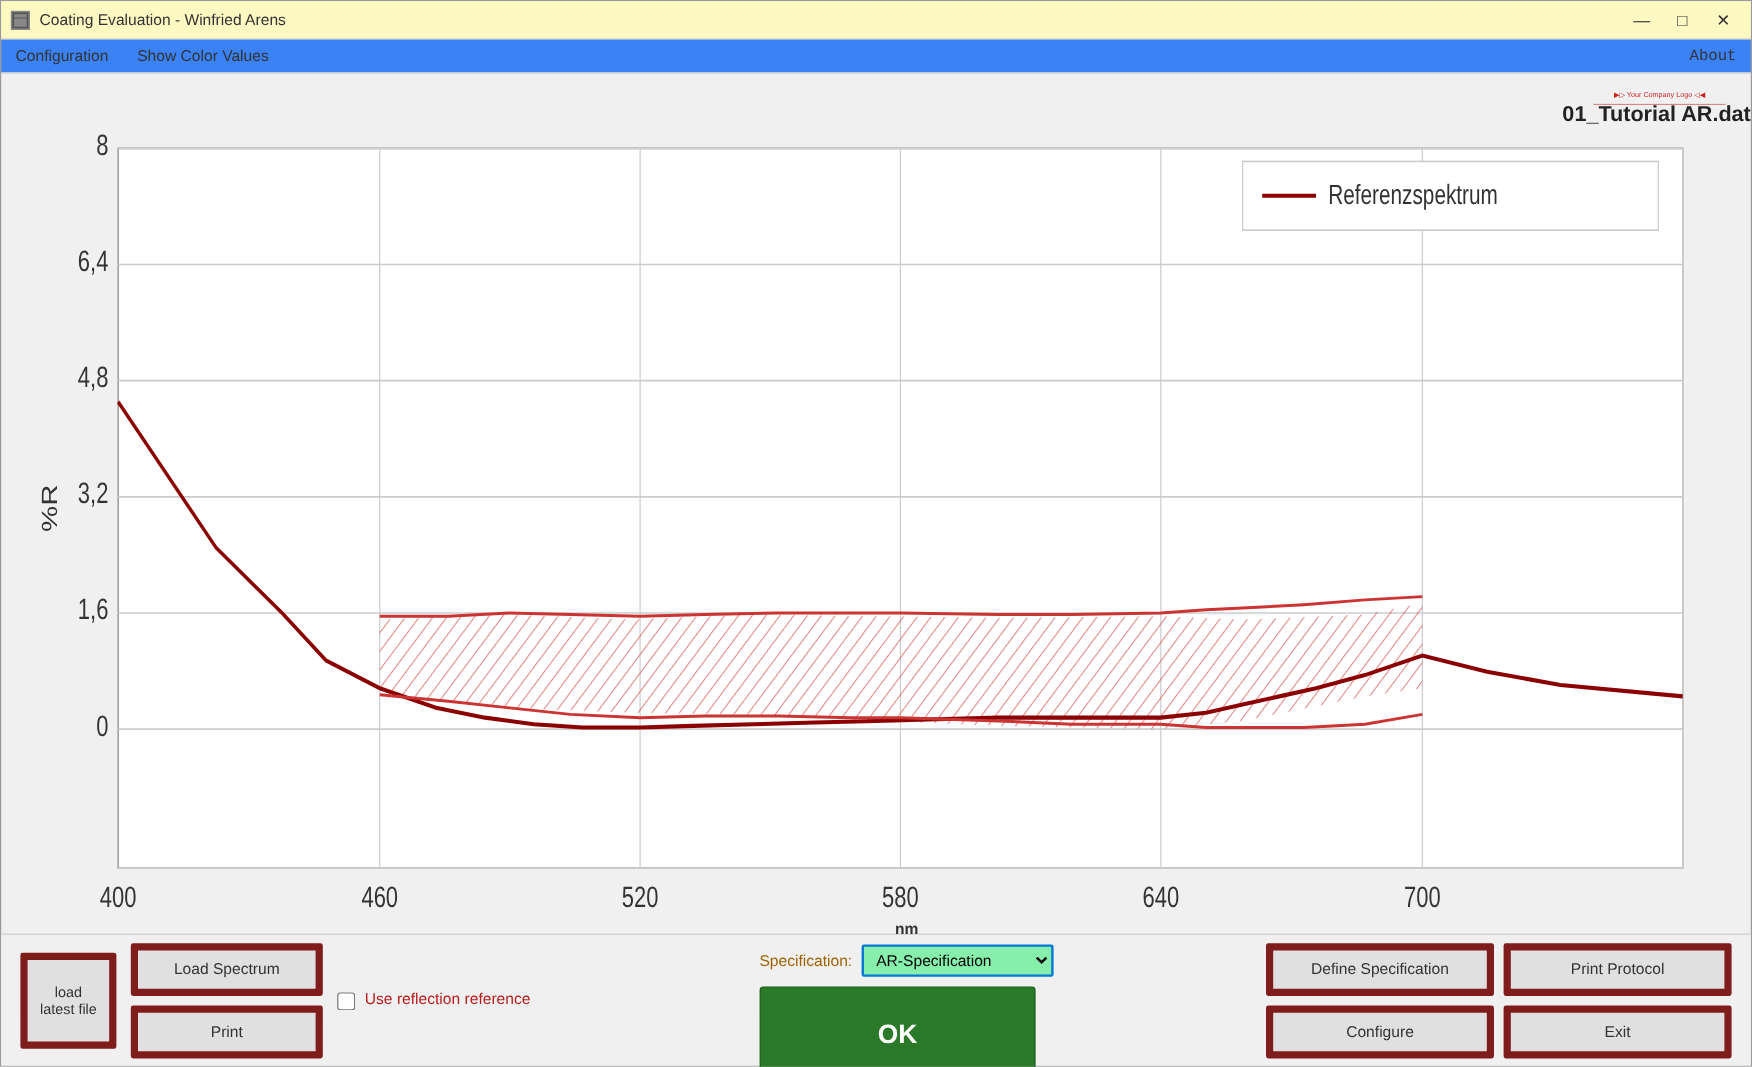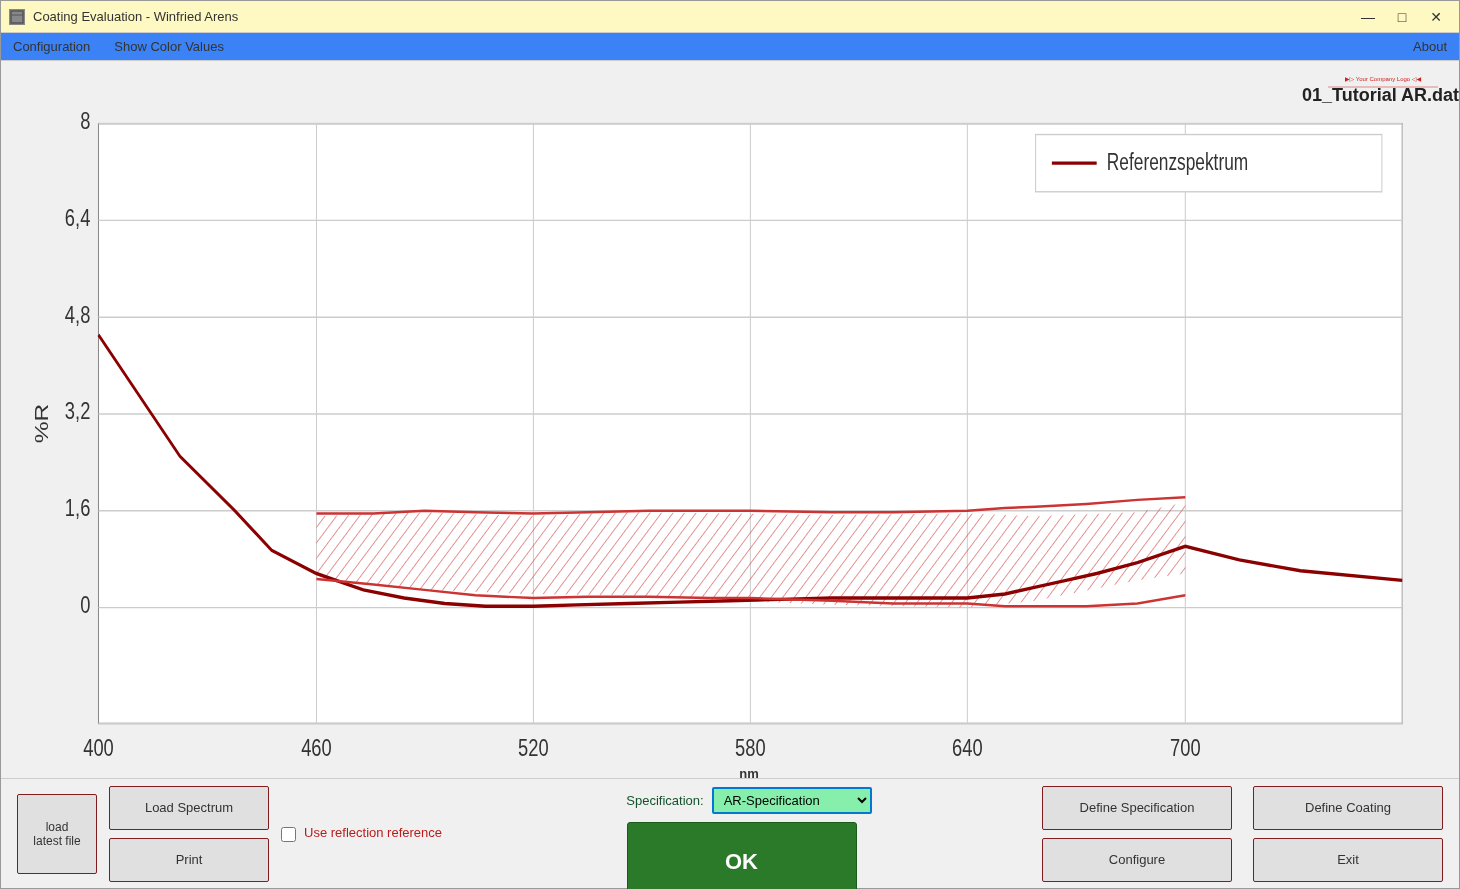--- a/index.html
+++ b/index.html
@@ -78,20 +78,21 @@
       padding: 4px 12px;
       cursor: pointer;
       color: #333;
       font-size: 13px;
     }
     .menu-bar-right {
       padding: 4px 12px;
       cursor: pointer;
       color: #333;
       font-size: 13px;
+      font-family: Liberation Mono, monospace;
     }
 
     .content-area {
       flex: 1;
       display: flex;
       flex-direction: column;
       padding: 0;
       position: relative;
     }
 
@@ -124,21 +125,21 @@
       border-top: 1px solid #ccc;
       padding: 10px 16px;
       display: flex;
       align-items: center;
       gap: 12px;
       height: 110px;
     }
 
     .btn {
       background: #e0e0e0;
-      border: 1px solid #7f1d1d;
+      border: 6px solid #7f1d1d;
       border-radius: 2px;
       cursor: pointer;
       font-size: 13px;
       color: #333;
       display: flex;
       align-items: center;
       justify-content: center;
       text-align: center;
     }
 
@@ -189,42 +190,42 @@
 
     .spec-area {
       display: flex;
       flex-direction: column;
       align-items: center;
       gap: 6px;
       margin-left: 15px;
     }
     .spec-label {
       font-size: 13px;
-      color: #14532d;
+      color: #a16207;
       text-align: center;
     }
     .spec-select {
       padding: 3px 6px;
       font-size: 13px;
       border: 2px solid #0078d4;
       background: #86efac;
       border-radius: 2px;
       cursor: pointer;
       width: 160px;
     }
 
     .right-buttons {
       display: flex;
       flex-direction: column;
       gap: 8px;
       margin-left: auto;
     }
     .right-buttons-row {
       display: flex;
-      gap: 21px;
+      gap: 8px;
       margin-left: 40px;
     }
 
     .left-buttons {
       display: flex;
       flex-direction: column;
       gap: 8px;
     }
 
     .nm-label {
@@ -444,21 +445,21 @@
               <option>None</option>
             </select>
           </div>
         </div>
         <button class="btn btn-ok">OK</button>
       </div>
 
       <div class="right-buttons">
         <div class="right-buttons-row">
           <button class="btn btn-large">Define Specification</button>
-          <button class="btn btn-large">Define Coating</button>
+          <button class="btn btn-large">Print Protocol</button>
         </div>
         <div class="right-buttons-row">
           <button class="btn btn-large">Configure</button>
           <button class="btn btn-large">Exit</button>
         </div>
       </div>
 
     </div>
   </div>
 </div>

